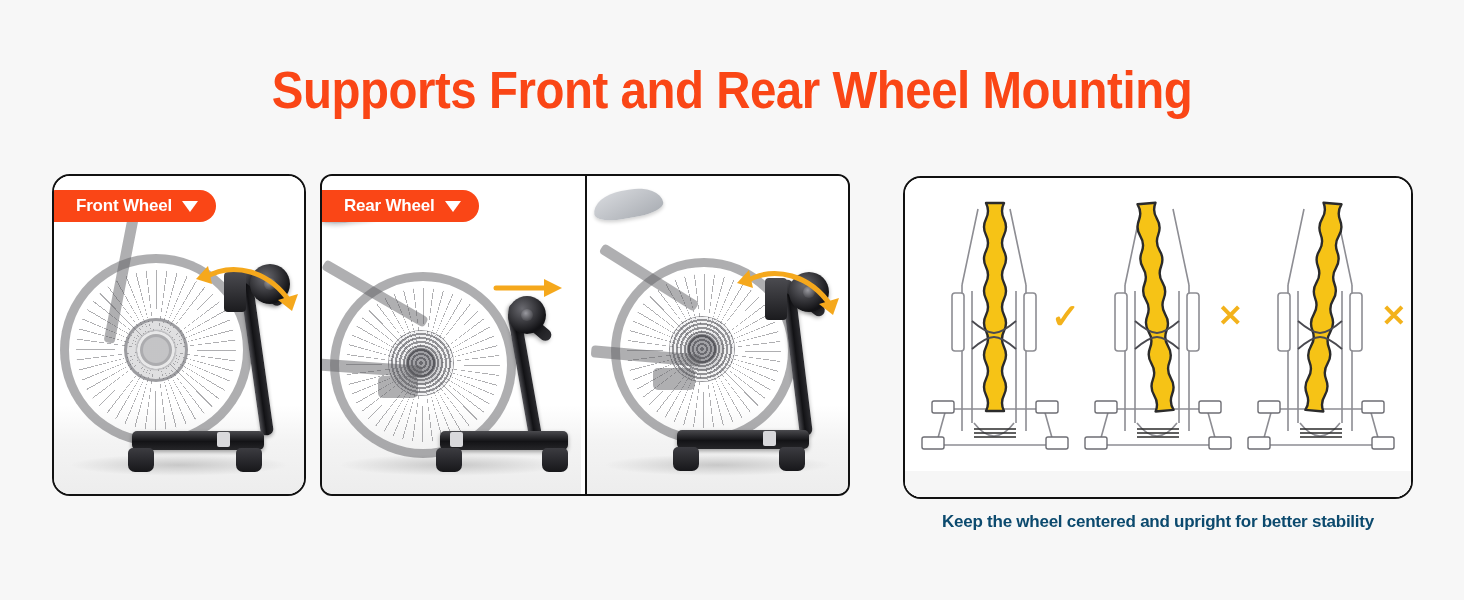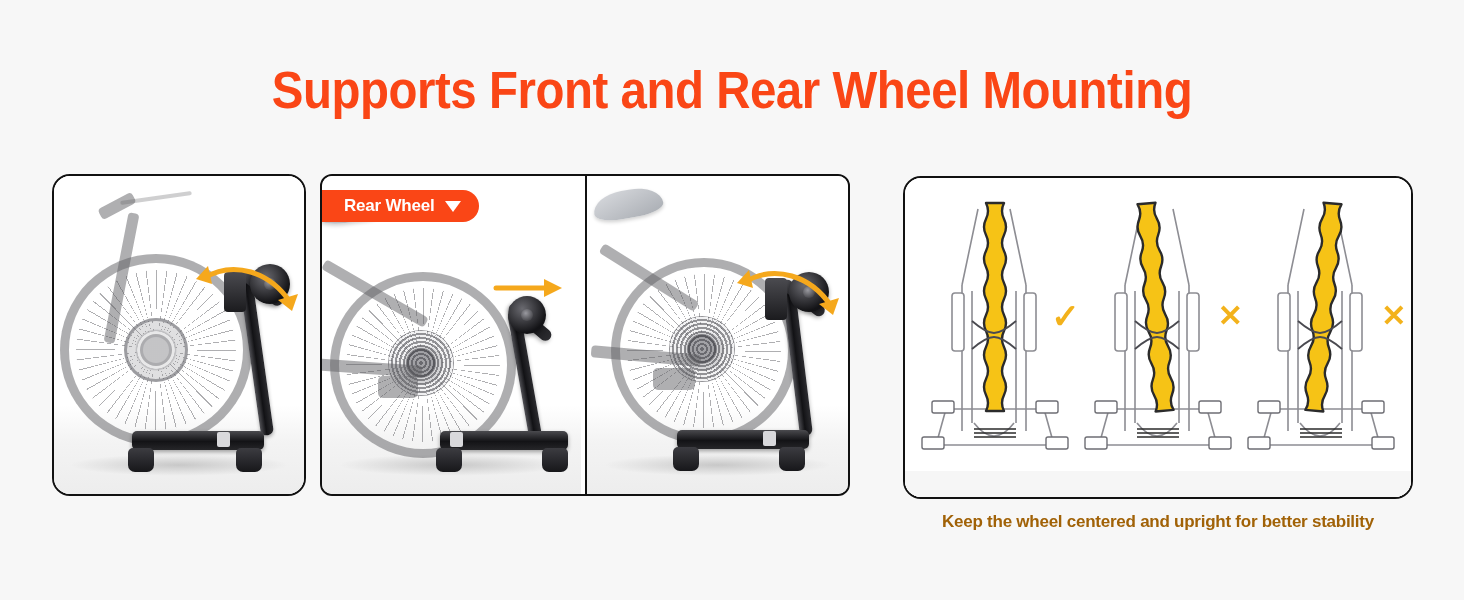--- a/index.html
+++ b/index.html
@@ -243,21 +243,21 @@
 
   
   .caption {
     position: absolute;
     top: 512px;
     left: 903px;
     width: 510px;
     text-align: center;
     font-size: 17px;
     font-weight: 700;
-    color: #a16207;
+    color: #0c4a6e;
     letter-spacing: -0.25px;
     white-space: nowrap;
   }
 </style>
 </head>
 <body>
 
 <div class="page-title">Supports Front and Rear Wheel Mounting</div>
 
 <div class="panel" id="panel-front">
@@ -280,20 +280,24 @@
     <div class="stand-foot" style="left:182px; top:272px;"></div>
     <div class="stand-label" style="left:163px; top:256px;"></div>
 
     <svg class="arrow-svg" style="left:140px; top:82px;" width="110" height="62" viewBox="0 0 110 62">
       <path d="M10 20 C 40 2, 76 14, 96 44" fill="none" stroke="#f5a81c" stroke-width="5" stroke-linecap="round"></path>
       <path d="M14 8 L2 21 L18 26 Z" fill="#f5a81c"></path>
       <path d="M104 36 L98 53 L84 42 Z" fill="#f5a81c"></path>
     </svg>
   </div>
 
+  <div class="badge">
+    <span>Front Wheel</span>
+    <span class="tri"></span>
+  </div>
 </div>
 
 <div class="panel" id="panel-rear">
 
   <div class="scene" style="right:267px;">
     <div class="floor-shadow"></div>
 
     <div class="ghost-wheel" style="left:8px; top:96px; width:186px; height:186px;"></div>
     <div class="hub" style="left:84px; top:172px; width:30px; height:30px;"></div>
     <div class="cassette" style="left:66px; top:154px; width:66px; height:66px;"></div>

